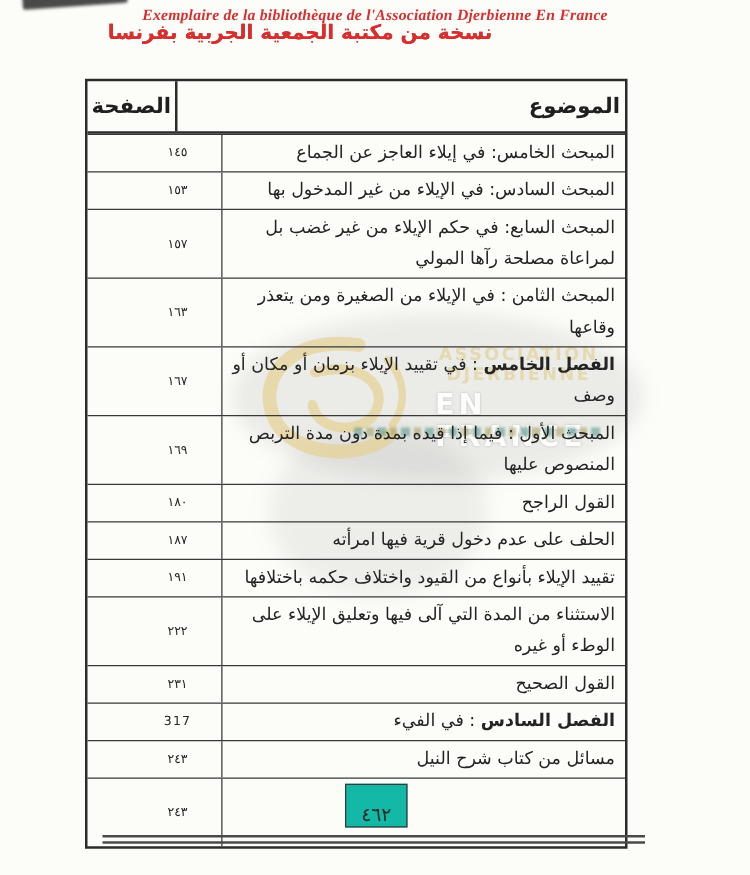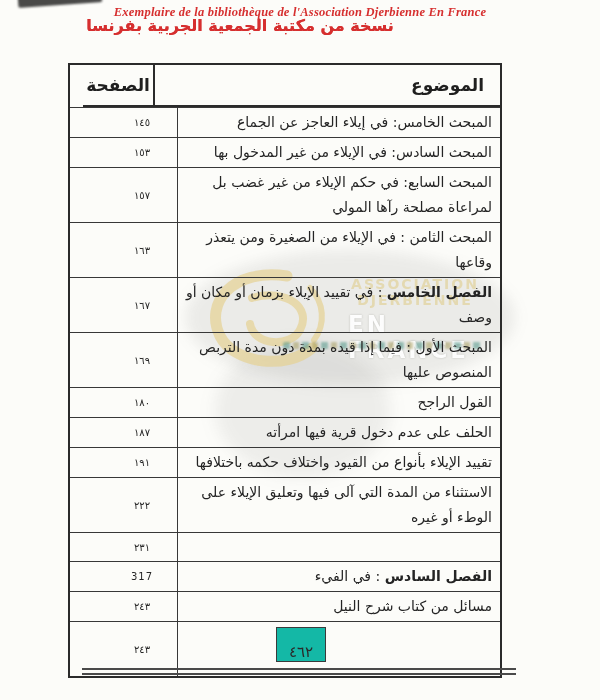--- a/index.html
+++ b/index.html
@@ -66,29 +66,29 @@
   
   .toc{
     position:absolute;left:68px;top:63px;width:434px;
     border:2px solid #2b2b2b;
     background:transparent;
     box-sizing:border-box;
   }
   .toc .hrow{
     display:flex;height:40px;
     border-bottom:2px solid #2b2b2b;
-    font-weight:bold;font-size:17px;margin-left:13px;
+    font-weight:bold;font-size:17px;
   }
   .toc .hrow .hpage{
     width:70px;display:flex;align-items:center;justify-content:center;
     border-right:2px solid #2b2b2b;direction:rtl;
   }
   .toc .hrow .htopic{
     flex:1;display:flex;align-items:center;justify-content:flex-start;
-    direction:rtl;padding:0 16px;
+    direction:rtl;padding:0 4px;
   }
   .toc .row{display:flex;min-height:28px;border-top:1px solid #383838;}
   .toc .row:first-of-type{border-top:none;}
   .toc .row.h2{min-height:54px;}
   .toc .cpage{
     width:70px;flex:0 0 70px;display:flex;align-items:center;justify-content:center;
     border-right:1px solid #383838;
     font-size:10px;letter-spacing:1px;direction:rtl;
     color:#262626;
     margin-left:37px;
@@ -197,20 +197,23 @@
       </div>
   </div>
   <div class="row h2">
     <div class="cpage">٢٢٢</div>
     <div class="ctopic">
         <span class="tw"><b></b><span>الاستثناء من المدة التي آلى فيها وتعليق الإيلاء على الوطء أو غيره</span></span>
       </div>
   </div>
   <div class="row">
     <div class="cpage">٢٣١</div>
+    <div class="ctopic">
+        <span class="tw"><b></b><span>القول الصحيح</span></span>
+      </div>
   </div>
   <div class="row">
     <div class="cpage">317</div>
     <div class="ctopic">
         <span class="tw"><b>الفصل السادس</b><span> : في الفيء</span></span>
       </div>
   </div>
   <div class="row">
     <div class="cpage">٢٤٣</div>
     <div class="ctopic">

